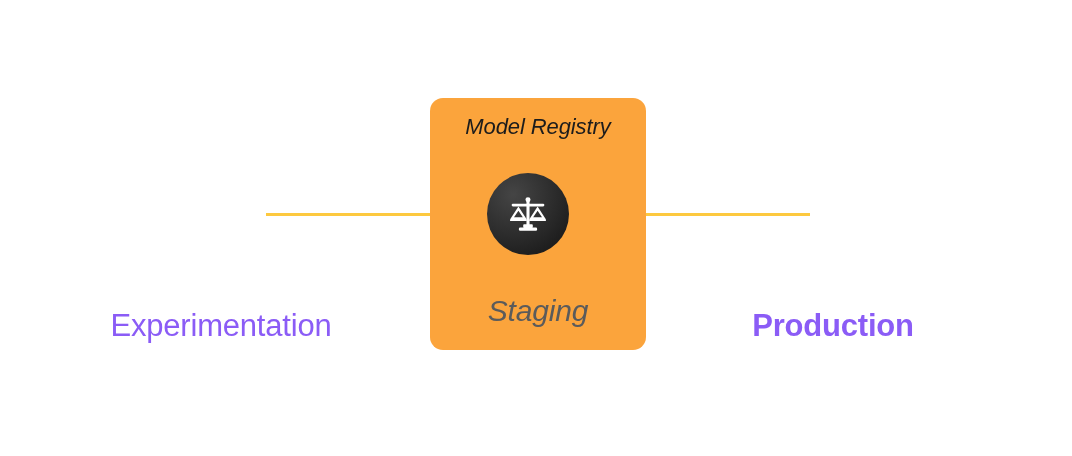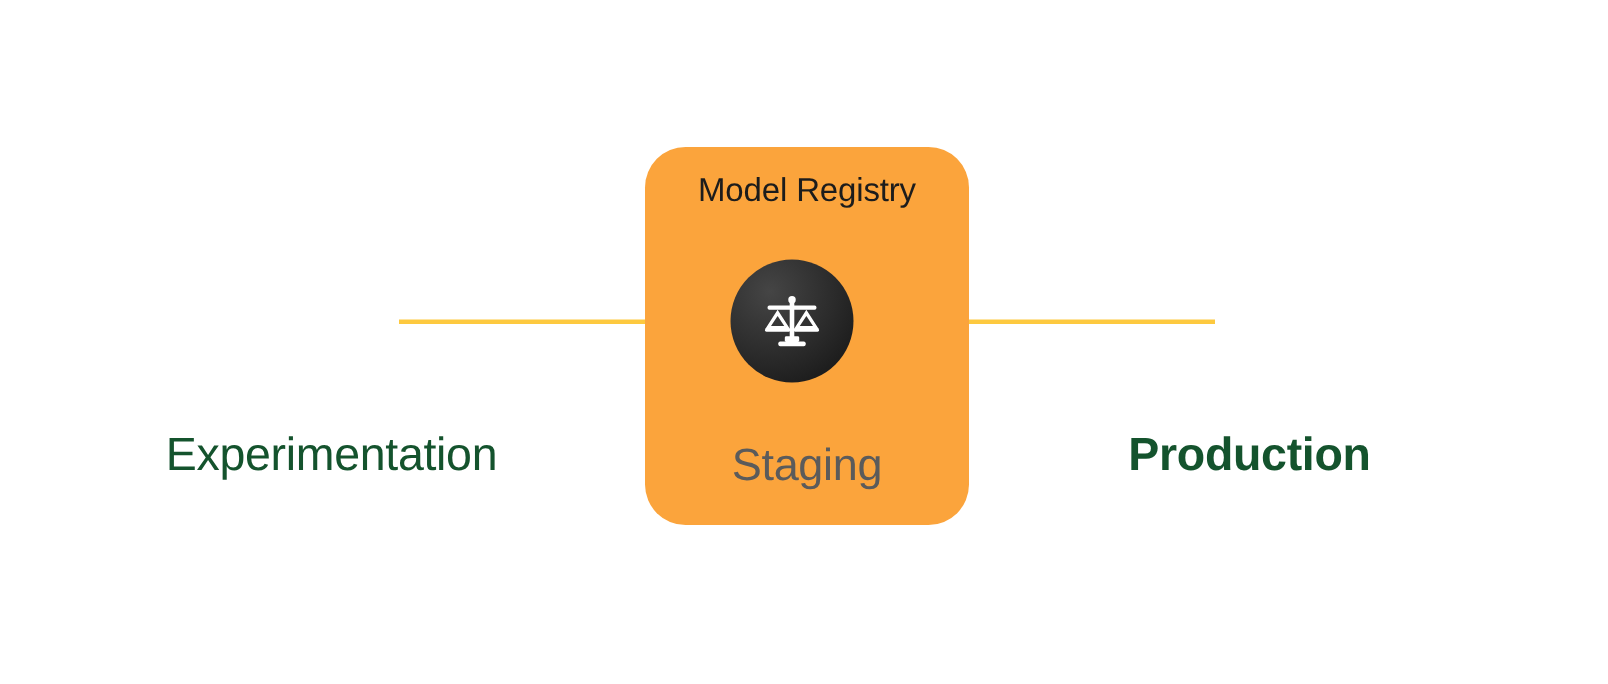--- a/index.html
+++ b/index.html
@@ -33,22 +33,23 @@
   #connector-right { left: 620px; width: 190px; }
 
   
   #staging-card {
     position: absolute;
     left: 430px;
     top: 98px;
     width: 216px;
     height: 252px;
     background: #fba43c;
-    border-radius: 27px;
+    border-radius: 13px;
     z-index: 2;
+    font-style: italic;
   }
 
   #staging-card-title {
     position: absolute;
     top: 16px;
     left: 0;
     width: 100%;
     text-align: center;
     font-size: 22px;
     color: #1c1c1c;
@@ -92,24 +93,24 @@
     display: flex;
     align-items: center;
     justify-content: center;
   }
   #circle-experimentation { left: 176px; top: 169px; }
   #circle-production      { left: 788px; top: 169px; }
 
   
   .stage-label {
     position: absolute;
-    top: 285px;
+    top: 308px;
     text-align: center;
     font-size: 31px;
-    color: #14532d;
+    color: #8b5cf6;
     letter-spacing: -0.2px;
     white-space: nowrap;
     z-index: 2;
   }
   #label-experimentation { left: 61px;  width: 320px; }
   #label-production      { left: 713px; width: 240px; font-weight: bold; }
 
   .icon-svg { display: block; }
 </style>
 </head>

